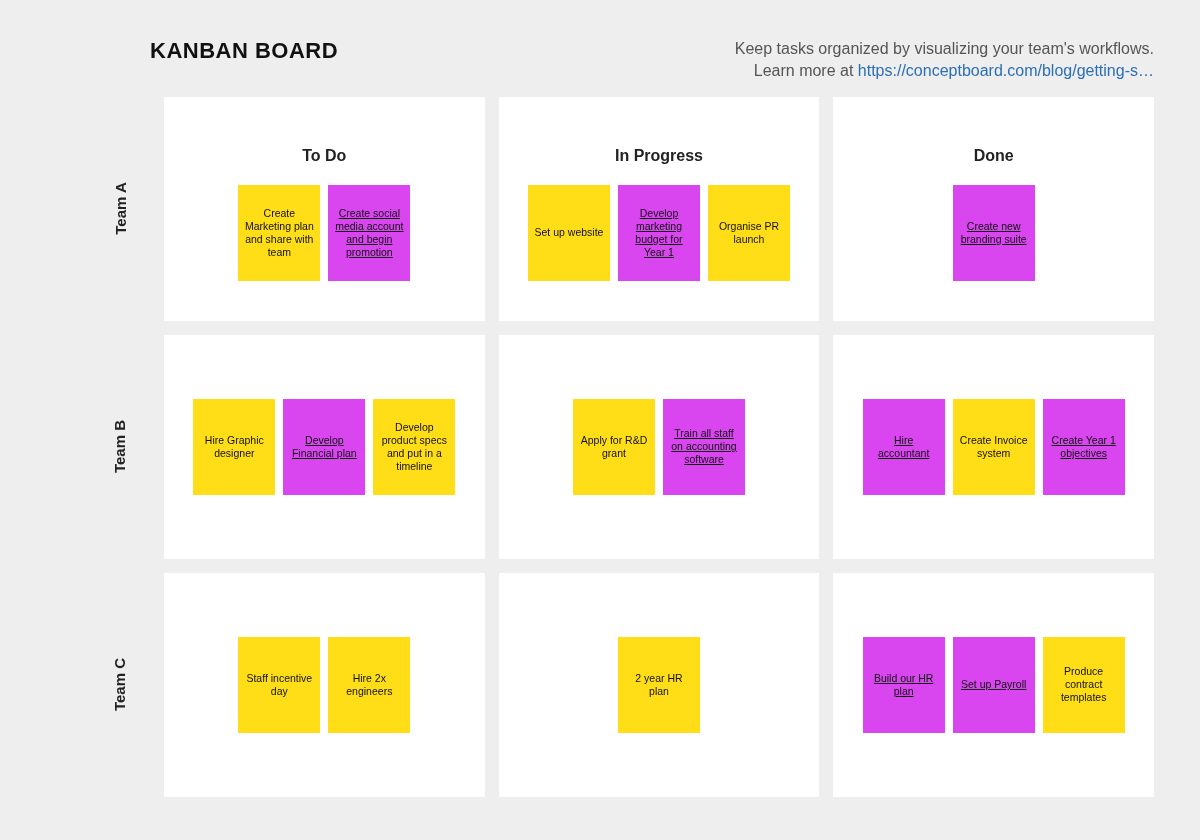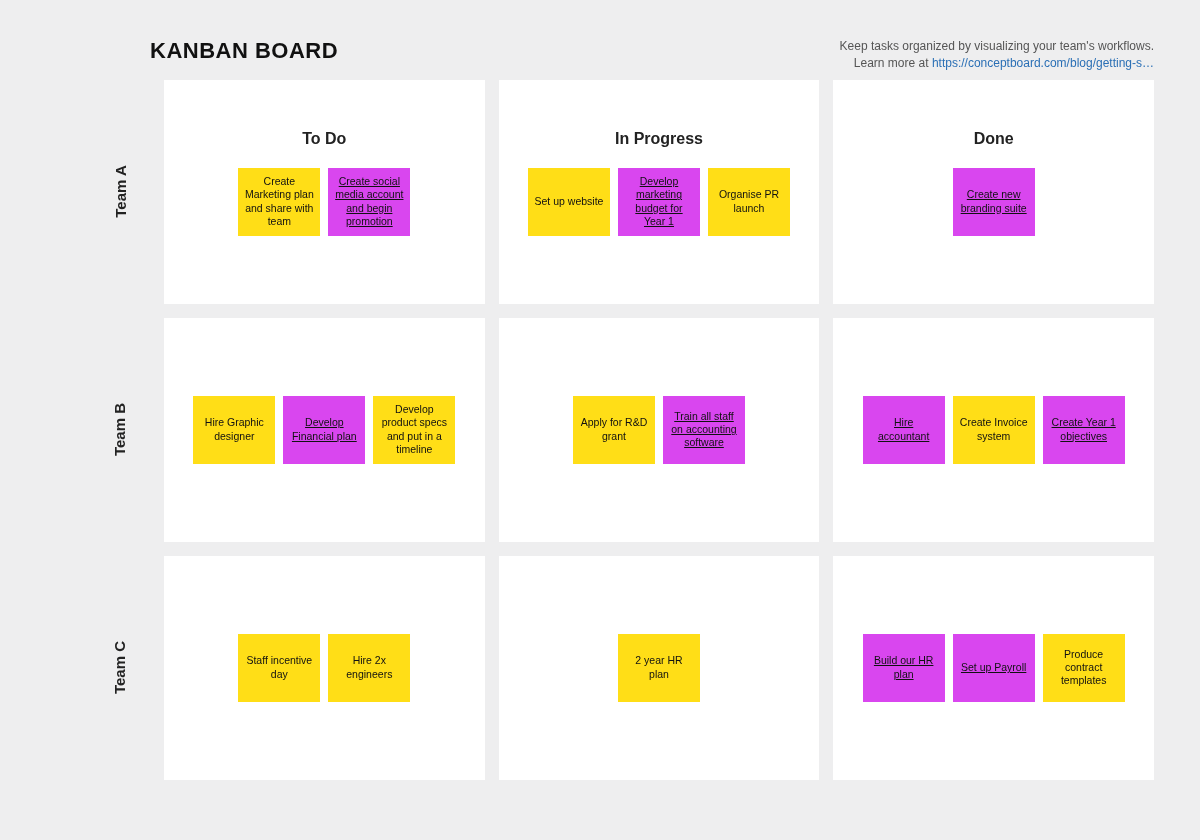--- a/index.html
+++ b/index.html
@@ -9,49 +9,49 @@
     background: #eeeeef;
     font-family: "Helvetica Neue", Arial, sans-serif;
     color: #111;
     overflow: hidden;
     position: relative;
   }
   .header {
     display: flex;
     justify-content: space-between;
     align-items: flex-start;
-    padding: 38px 46px 8px 150px;
+    padding: 38px 46px 14px 150px;
   }
   .title {
     font-size: 22px;
     font-weight: 800;
     letter-spacing: 0.5px;
   }
   .hint {
     text-align: right;
-    font-size: 12px;
+    font-size: 16px;
     line-height: 1.4;
     color: #555;
   }
   .hint a { color: #2a6fb5; text-decoration: none; }
   .row-head {
     display: flex;
     align-items: center;
     justify-content: center;
   }
   .row-head span {
     transform: rotate(-90deg);
     font-weight: 700;
     font-size: 15px;
     white-space: nowrap;
     color: #222;
   }
   .card {
     width: 82px;
-    height: 68px;
+    height: 96px;
     display: flex;
     align-items: center;
     justify-content: center;
     text-align: center;
     font-size: 10.5px;
     line-height: 1.25;
     padding: 6px;
     color: #111;
     cursor: grab;
   }

